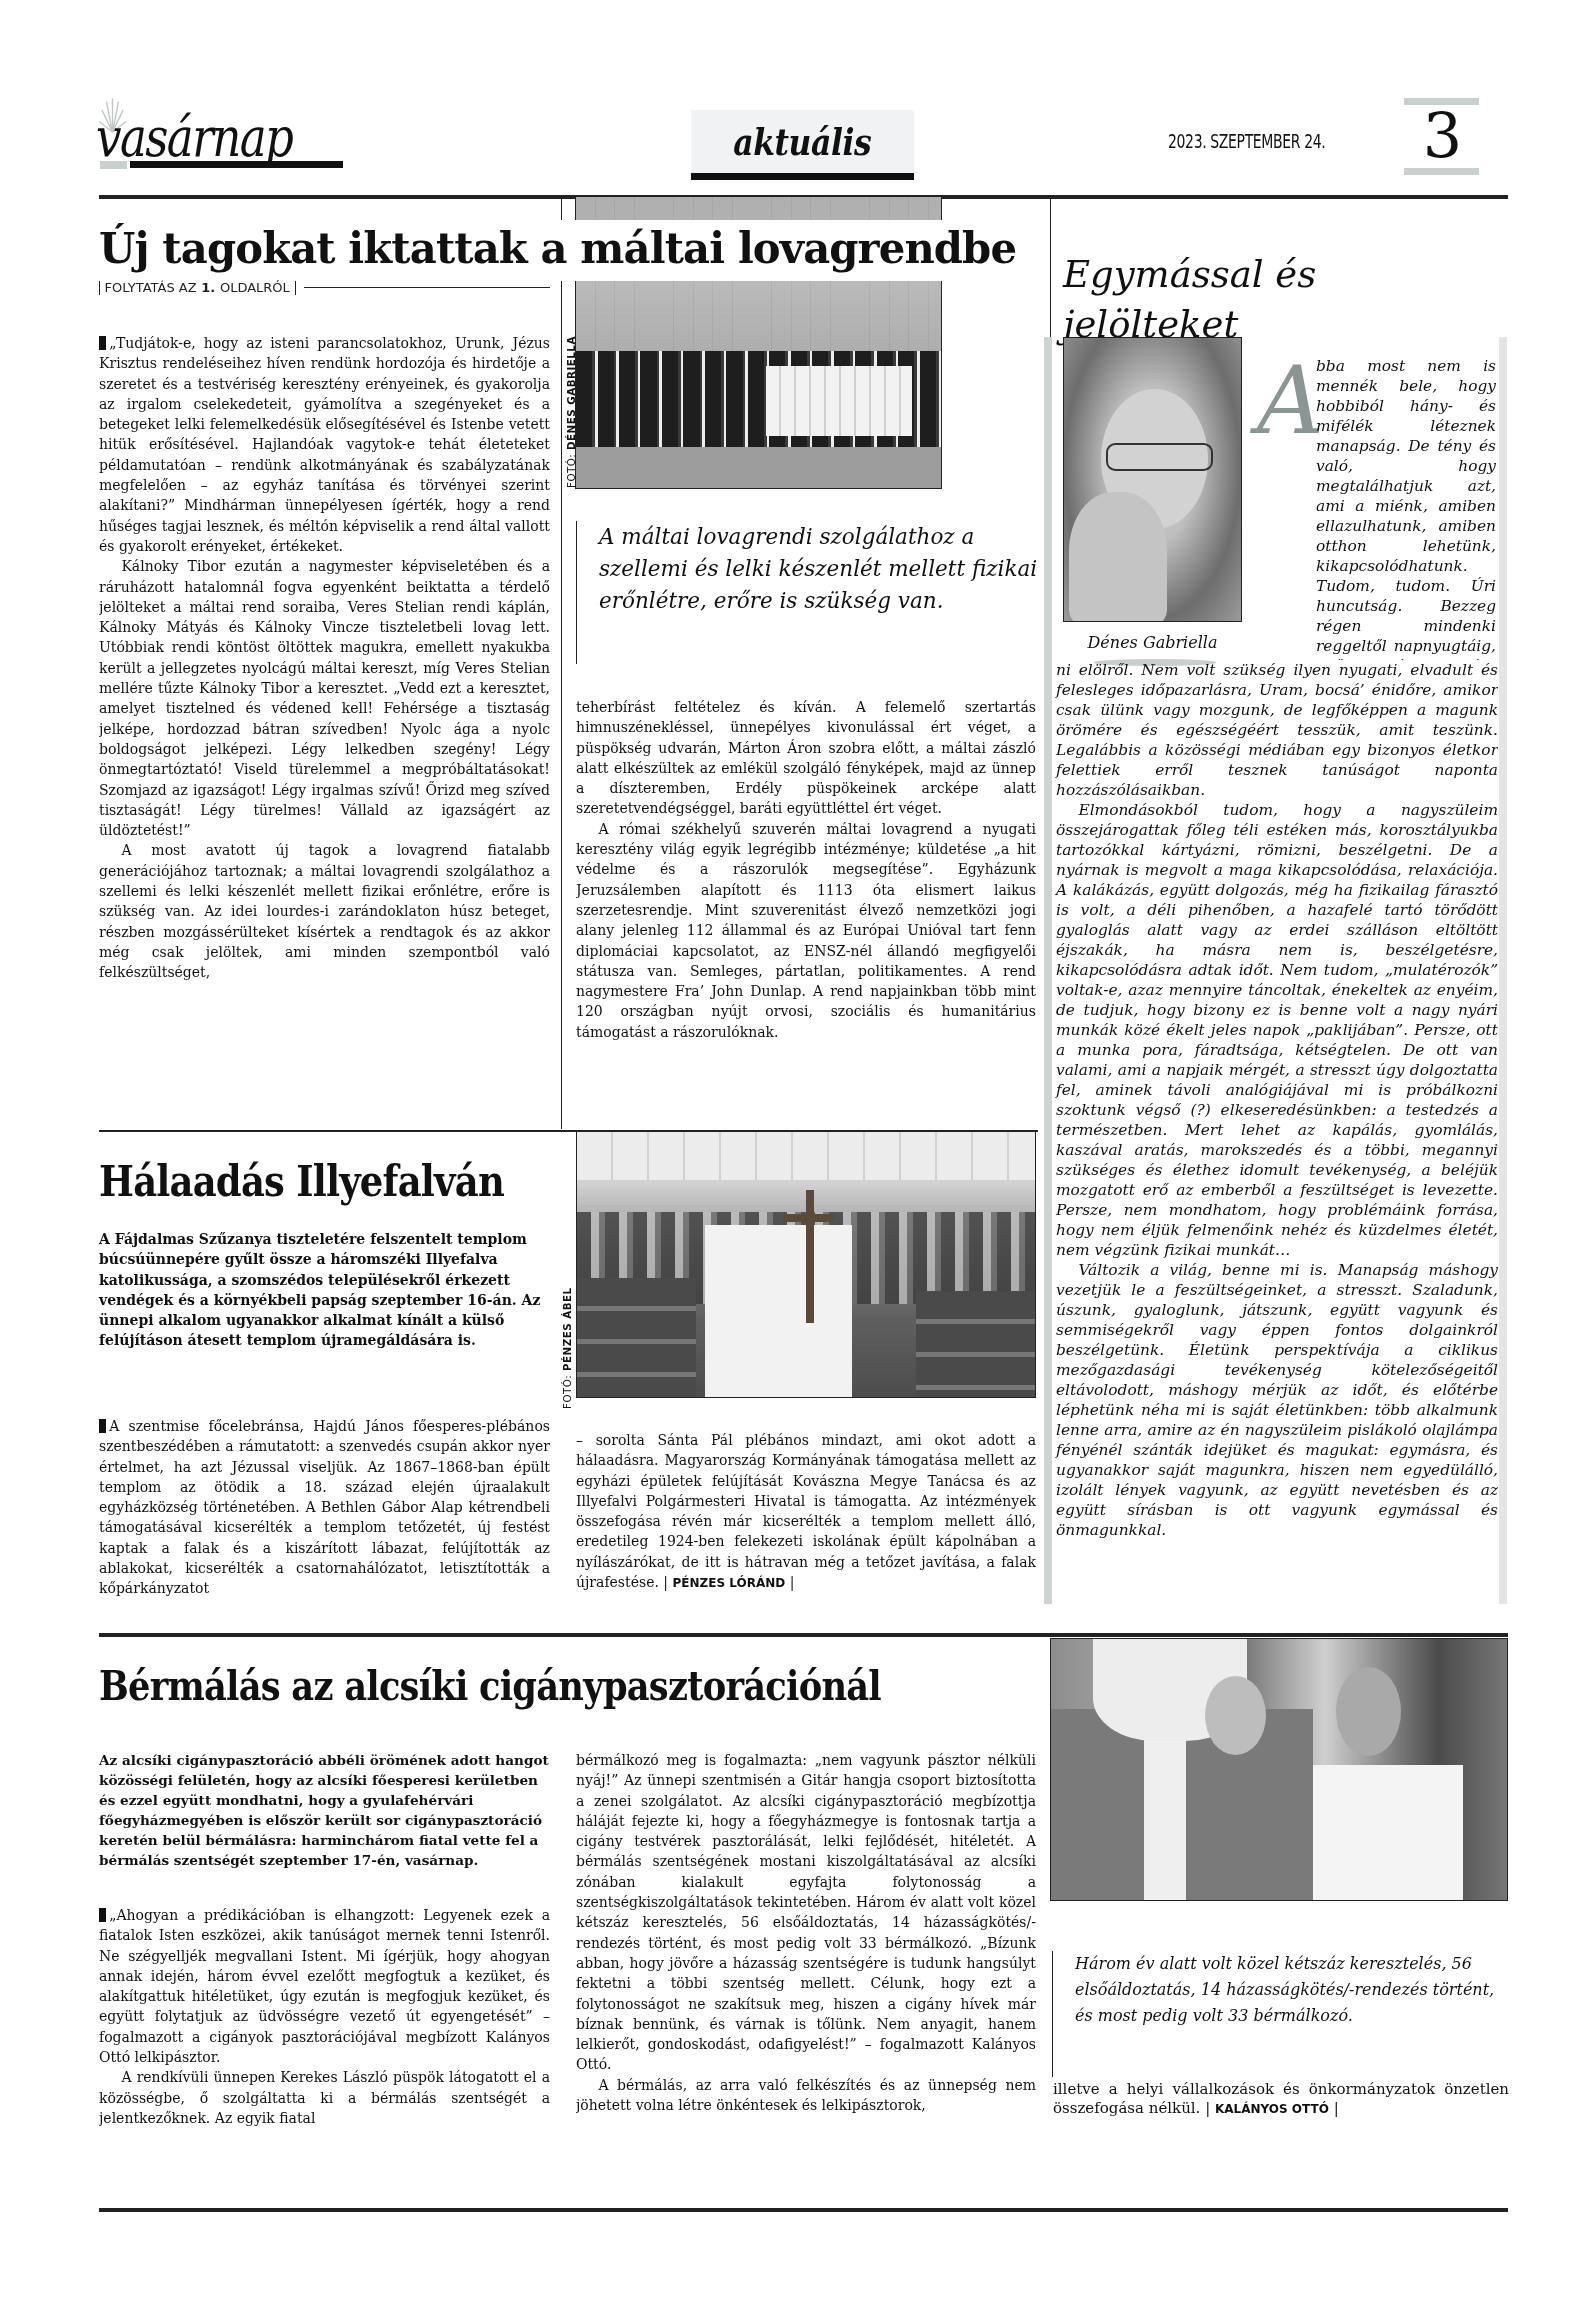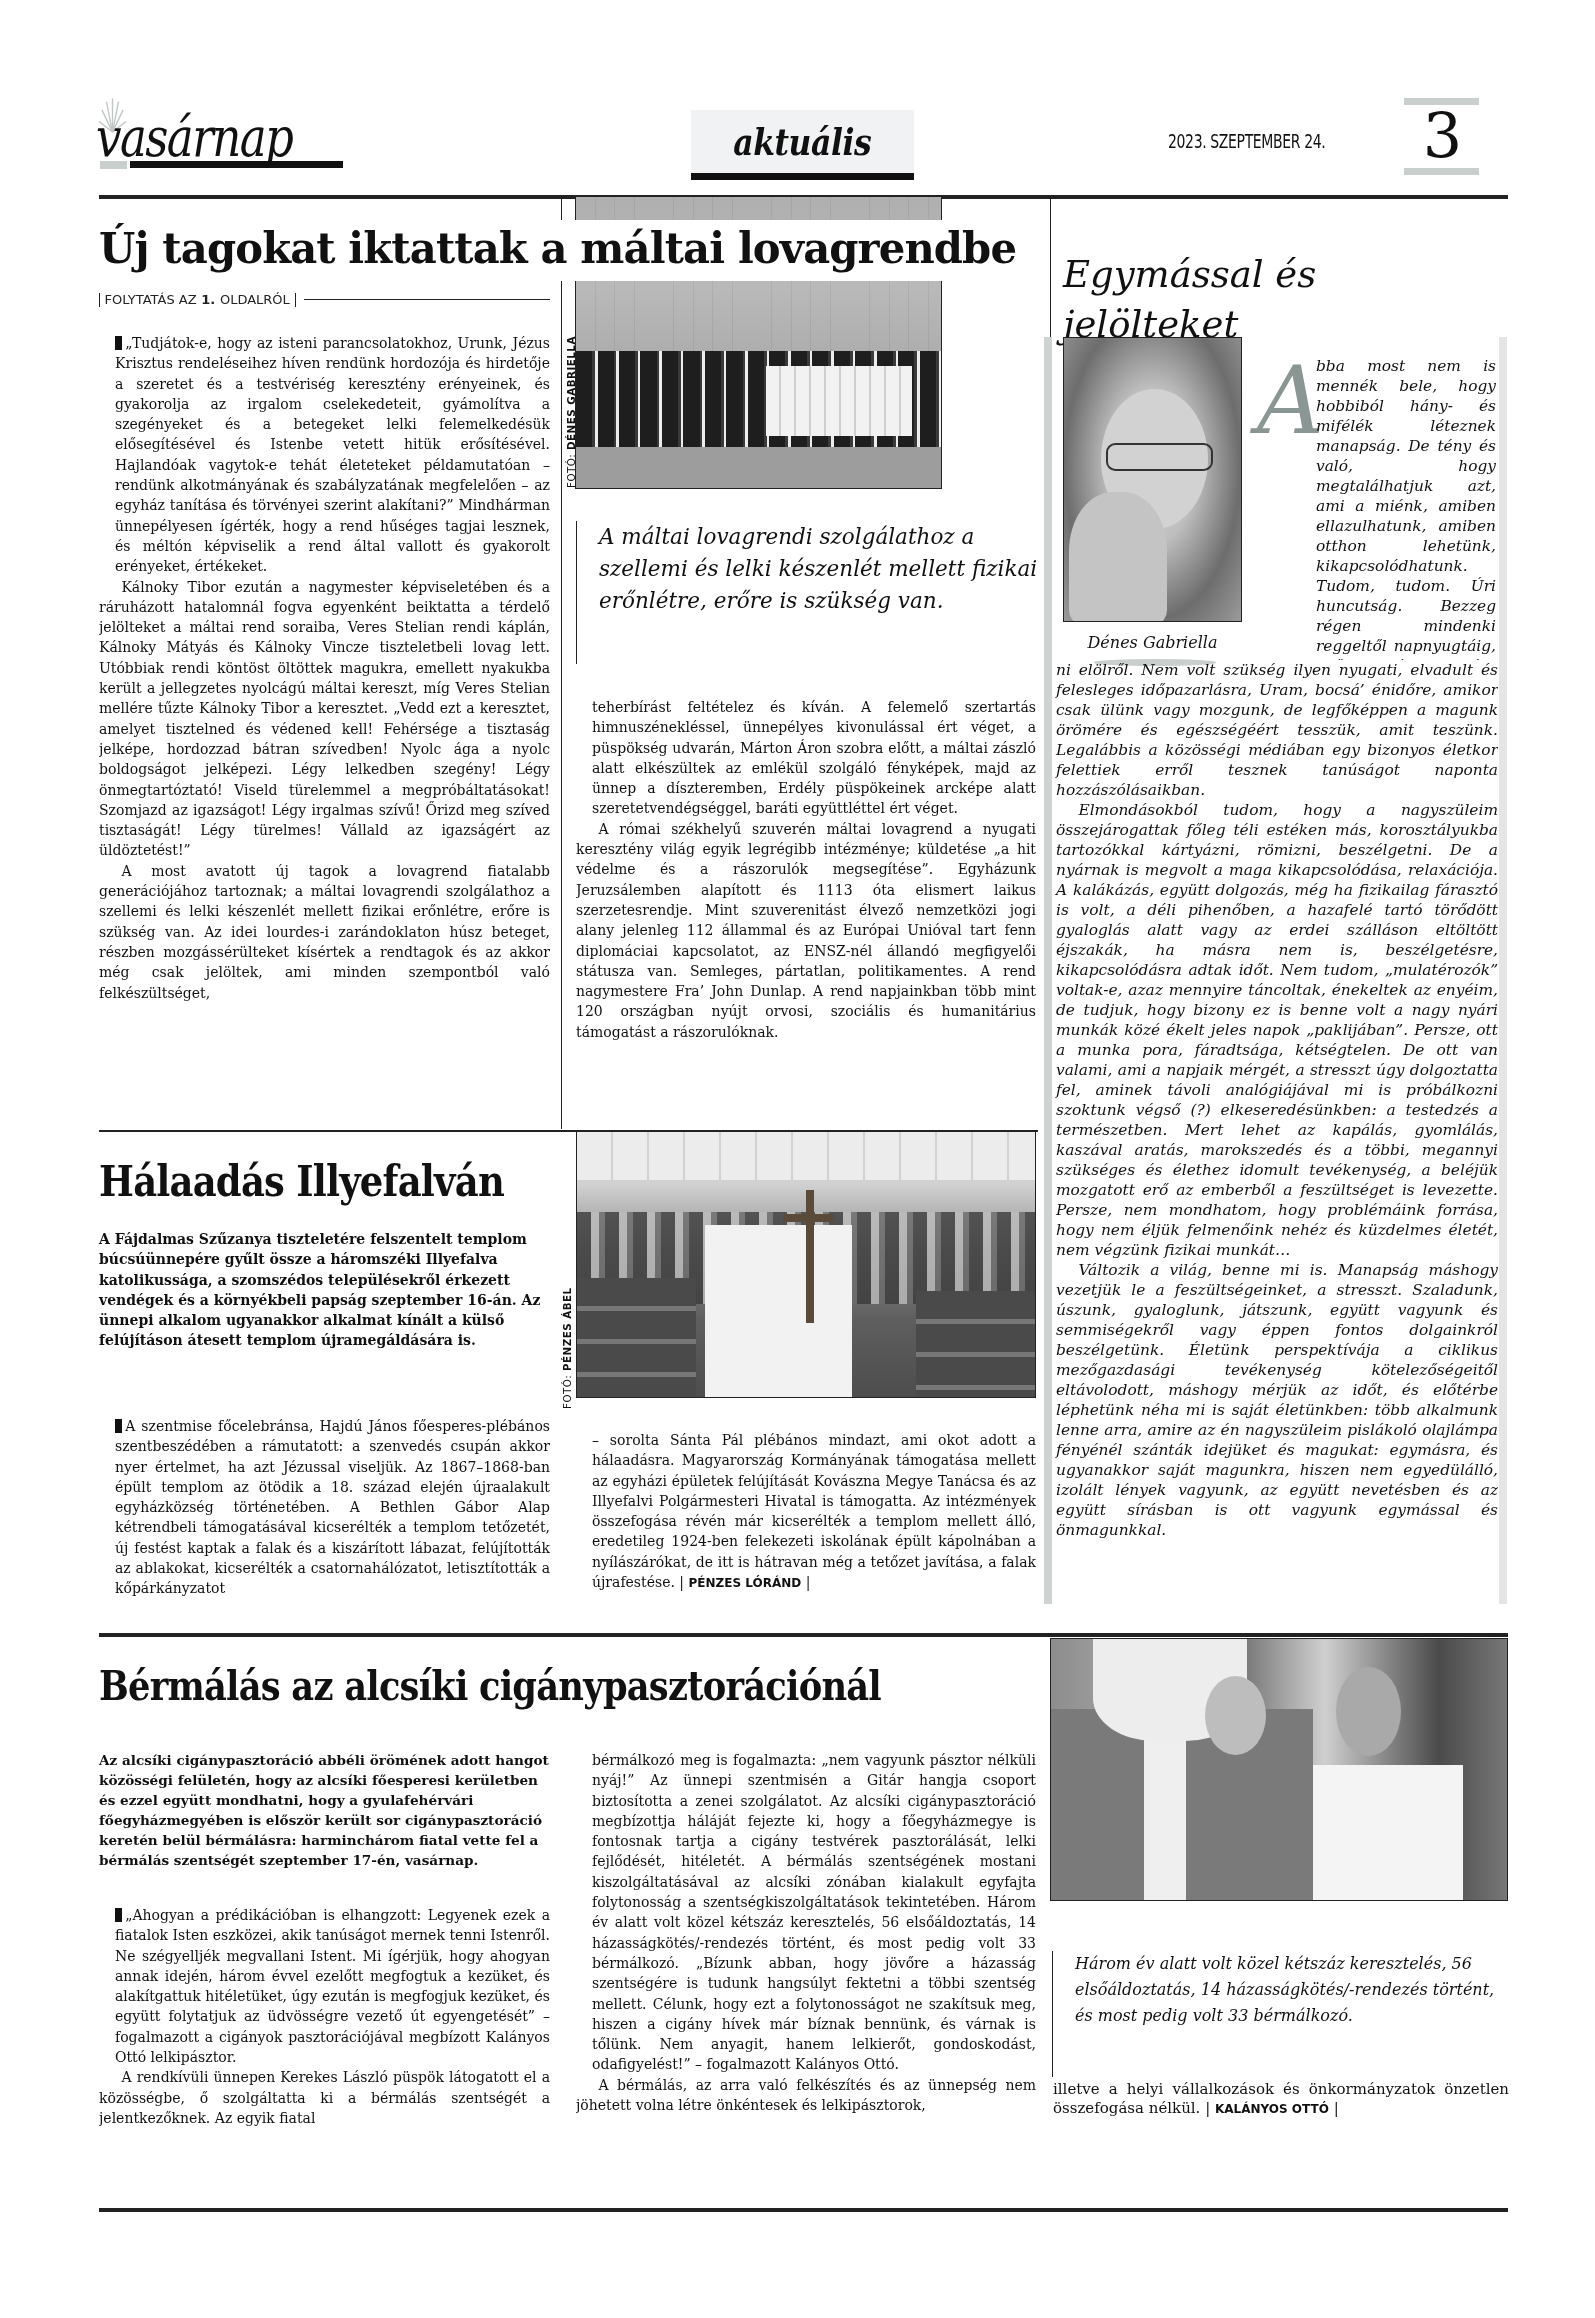--- a/index.html
+++ b/index.html
@@ -33,28 +33,28 @@
   .a1-photo .church { position:absolute; left:0; top:0; width:100%; height:70%; background: repeating-linear-gradient(90deg,#b8b8b8 0 18.7px,#a9a9a9 18.7px 19.6px); opacity:.7; }
   .a1-photo .people { position:absolute; left:0; bottom:12%; width:100%; height:35%; background: repeating-linear-gradient(90deg,#1e1e1e 0 16px,#3a3a3a 16px 18.7px,#ededed 18.7px 21.5px); }
   .a1-photo .people-white { position:absolute; left:52%; bottom:18%; width:40%; height:24%; background: repeating-linear-gradient(90deg,#f2f2f2 0 13px,#cfcfcf 13px 15px); }
   .a1-photo .ground { position:absolute; left:0; bottom:0; width:100%; height:14%; background:#9d9d9d; }
   .photo-credit-v { font-family: "DejaVu Sans", sans-serif; font-size: 10.3px; letter-spacing: 0.5px; transform: rotate(-90deg); transform-origin: left top; white-space: nowrap; }
   .photo-credit-v b { font-weight: bold; }
 
   .a1-title-bg { left: 96px; top: 220px; width: 865px; height: 61px; background: #fff; }
   .a1-title { left: 99px; top: 223px; font-family: "DejaVu Serif", serif; font-weight: bold; font-size: 43px; letter-spacing: -0.9px; white-space: nowrap; transform: scaleX(0.97); transform-origin: left; }
 
-  .kicker { left: 99px; top: 292px; width: 451px; display: flex; align-items: center; gap: 4.7px; font-family: "DejaVu Sans", sans-serif; font-size: 13px; color: #222; transform-origin: left; }
+  .kicker { left: 99px; top: 280px; width: 451px; display: flex; align-items: center; gap: 4.7px; font-family: "DejaVu Sans", sans-serif; font-size: 13px; color: #222; transform-origin: left; }
   .kicker .pipe { width: 0.9px; height: 14px; background: #222; }
   .kicker .line { flex: 1; height: 1.4px; background: #222; margin-left: 3.7px; }
   .kicker b { font-weight: bold; }
 
   .body-text { font-family: "DejaVu Serif", serif; font-size: 14px; line-height: 20.3px; text-align: justify; hyphens: auto; color: #111; }
   .body-text p { text-indent: 22.4px; }
-  .body-text p.first { text-indent: 0; margin-left: 16px; }
+  .body-text p.first { text-indent: 0; }
   .body-text .square { display: inline-block; width: 6.5px; height: 14px; background: #111; margin-right: 3.7px; vertical-align: -1.9px; }
 
   .a1-col1 { left: 99px; top: 333px; width: 451px; height: 781px; overflow: hidden; }
   .a1-col2 { left: 576px; top: 697px; width: 460px; height: 416px; overflow: hidden; }
 
   .pullquote { border-left: 1.4px solid #222; padding-left: 22px; font-family: "DejaVu Serif", serif; font-style: italic; color: #111; }
   .a1-pull { left: 576px; top: 521px; width: 463px; height: 143px; font-size: 21.5px; line-height: 32px; }
 
   .rule-a1 { left: 99px; top: 1130px; width: 939px; height: 1.9px; background: #222; }
 

